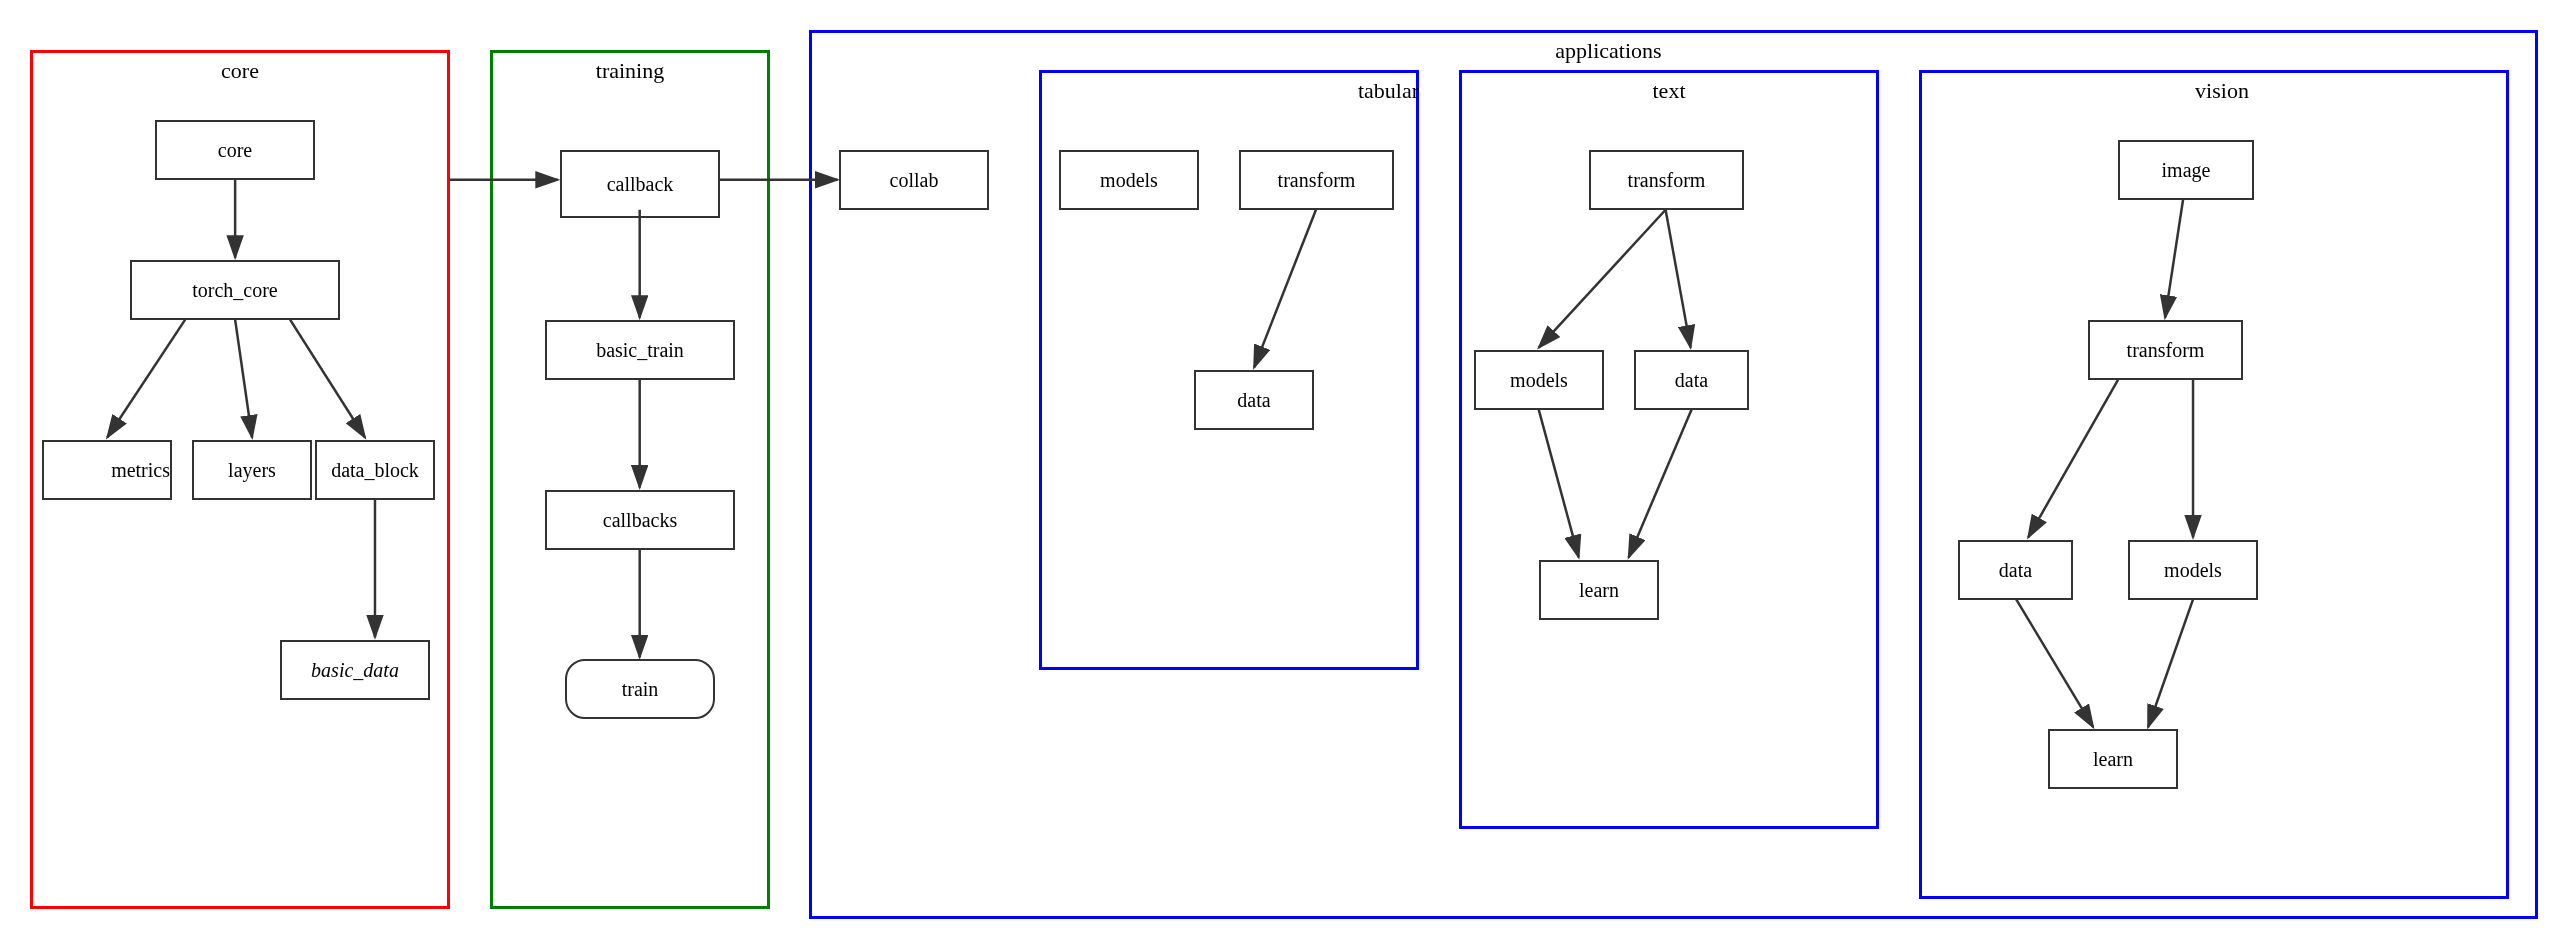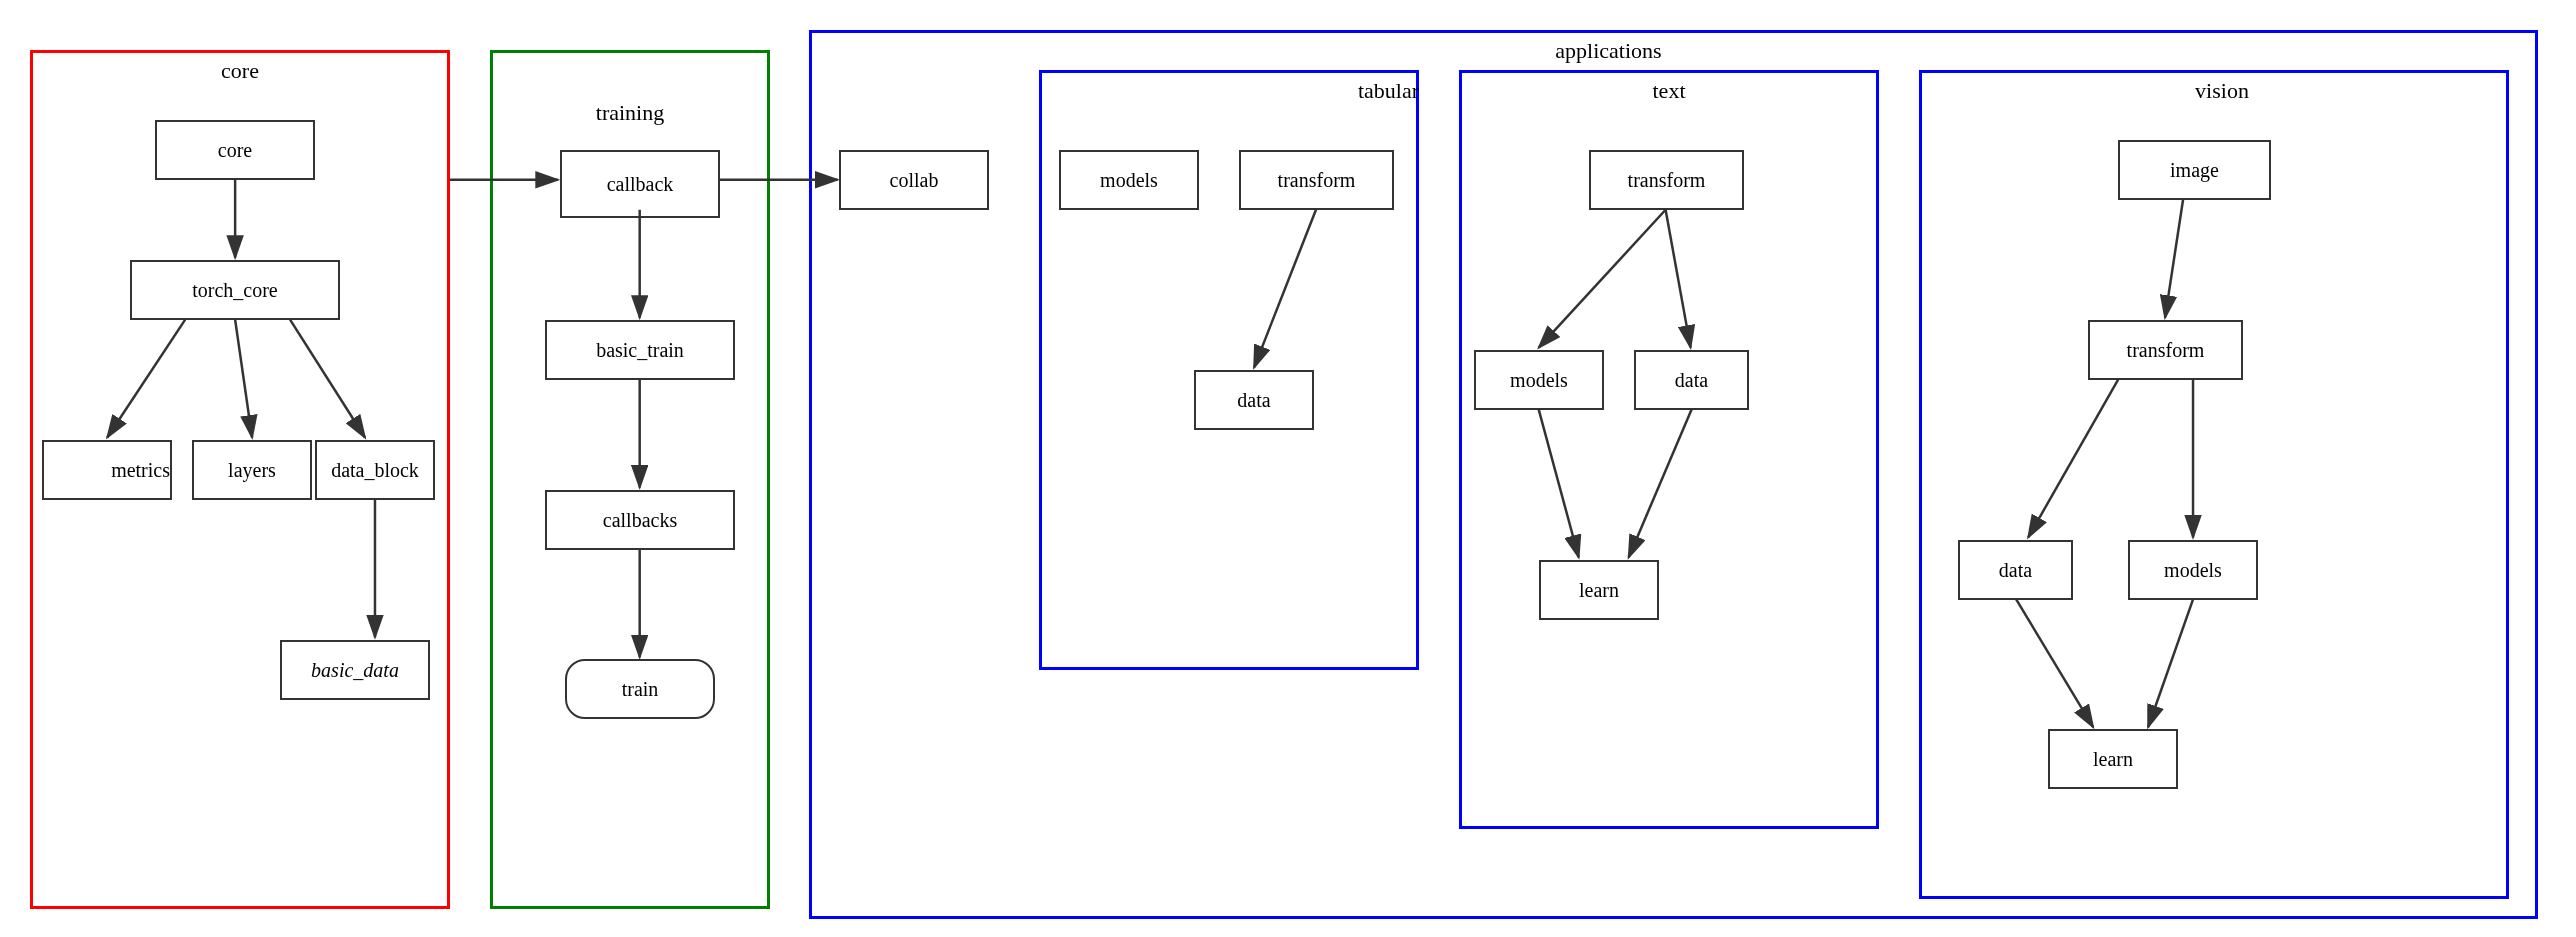--- a/index.html
+++ b/index.html
@@ -98,21 +98,21 @@
 
   <div class="node" style="left:315px; top:440px; width:120px; height:60px;">
     <span>data_block</span>
   </div>
 
   <div class="node" style="left:280px; top:640px; width:150px; height:60px;font-style:italic;">
     <span>basic_data</span>
   </div>
 
   <div class="border-green" style="left:490px; top:50px; width:280px; height:859px;"></div>
-  <span class="section-label" style="position:absolute; left:490px; top:58px; width:280px; text-align:center;margin-top:42px;">training</span>
+  <span class="section-label" style="position:absolute; left:490px; top:58px; width:280px; text-align:center;">training</span>
 
   <div class="node" style="left:560px; top:150px; width:160px; height:68px;">
     <span>callback</span>
   </div>
 
   <div class="node" style="left:545px; top:320px; width:190px; height:60px;">
     <span>basic_train</span>
   </div>
 
   <div class="node" style="left:545px; top:490px; width:190px; height:60px;">
@@ -155,21 +155,21 @@
   <div class="node" style="left:1634px; top:350px; width:115px; height:60px;">
     <span>data</span>
   </div>
   <div class="node" style="left:1539px; top:560px; width:120px; height:60px;">
     <span>learn</span>
   </div>
 
   <div class="border-blue" style="left:1919px; top:70px; width:590px; height:829px;"></div>
   <span class="section-label" style="position:absolute; left:1919px; top:78px; width:590px; text-align:center;padding-left:16px;">vision</span>
 
-  <div class="node" style="left:2118px; top:140px; width:153px; height:60px;">
+  <div class="node" style="left:2118px; top:140px; width:136px; height:60px;">
     <span>image</span>
   </div>
   <div class="node" style="left:2088px; top:320px; width:155px; height:60px;">
     <span>transform</span>
   </div>
   <div class="node" style="left:1958px; top:540px; width:115px; height:60px;">
     <span>data</span>
   </div>
   <div class="node" style="left:2128px; top:540px; width:130px; height:60px;">
     <span>models</span>

